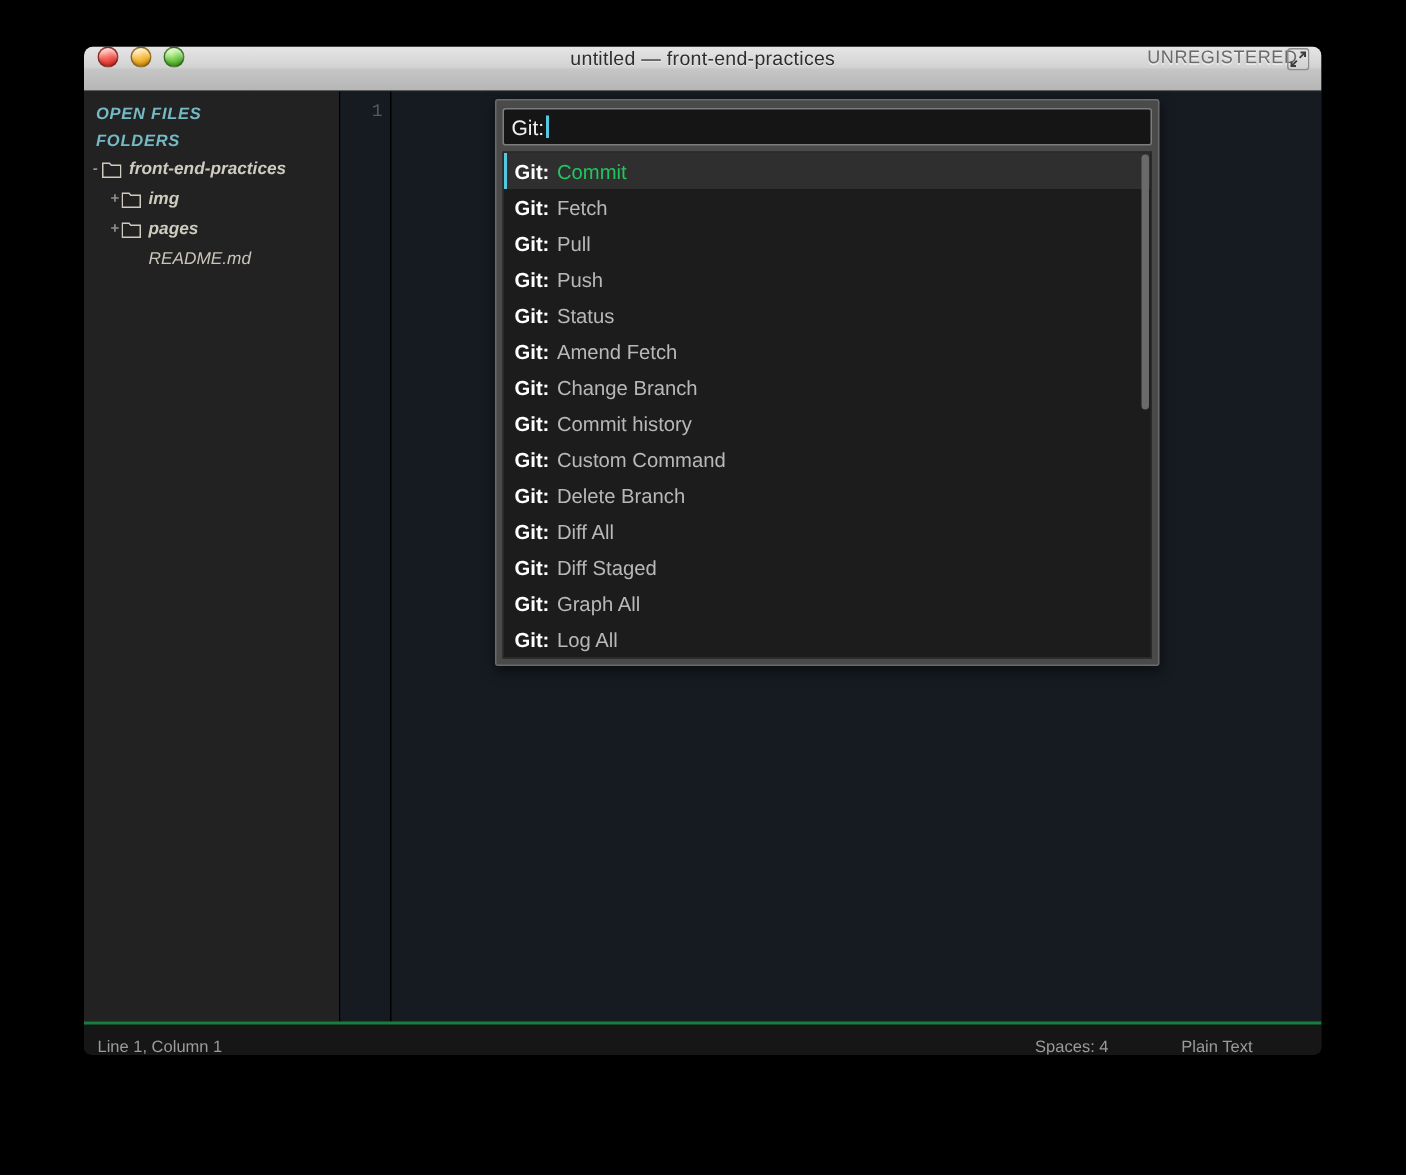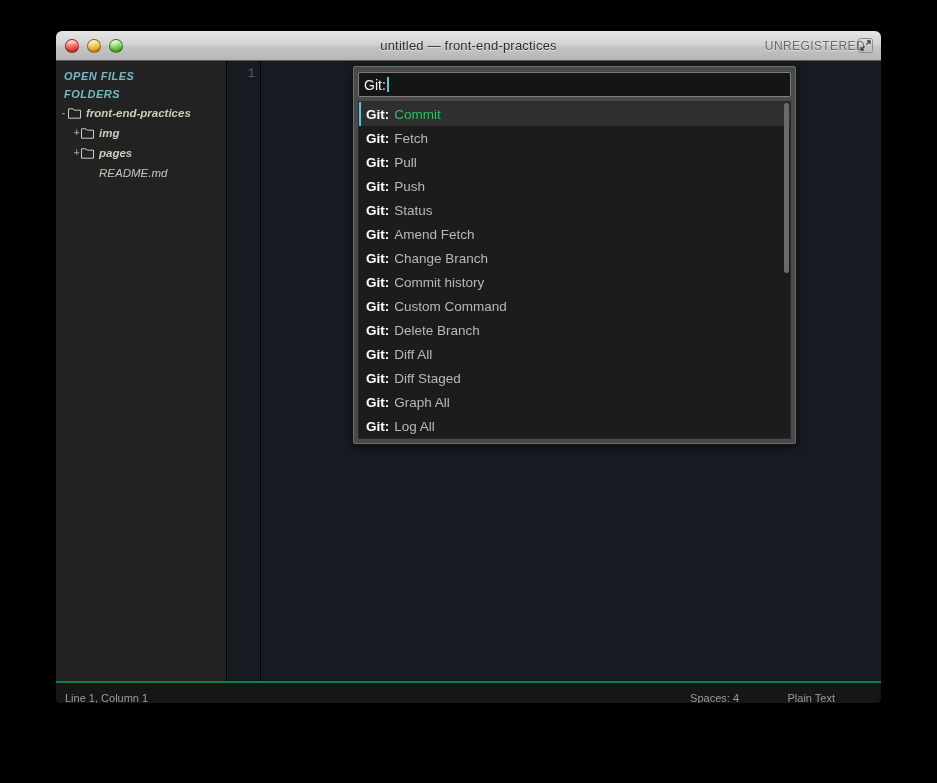--- a/index.html
+++ b/index.html
@@ -32,21 +32,20 @@
     background: #1b1b1b;
   }
 
   
   #titlebar {
     position: relative;
     height: 29px;
     background: linear-gradient(to bottom, #e6e6e6 0%, #d2d2d2 48%, #c6c6c6 52%, #b6b6b6 100%);
     border-bottom: 1px solid #5c5c5c;
     display: flex;
-    align-items: center;
   }
 
   .lights {
     display: flex;
     gap: 8px;
     margin-left: 9px;
   }
   .light {
     width: 12px;
     height: 12px;
@@ -167,21 +166,20 @@
     position: absolute;
     left: 103px;
     top: 5px;
     width: 443px;
     background: #4a4a4a;
     border: 1px solid #6b6b6b;
     border-radius: 2px;
     padding: 5px 4px 4px 4px;
     box-sizing: border-box;
     box-shadow: 0 3px 9px rgba(0,0,0,0.55);
-    margin-left: 23px;
   }
 
   #palette-input {
     height: 25px;
     background: #151515;
     border: 1px solid #7d7d7d;
     border-radius: 2px;
     display: flex;
     align-items: center;
     padding: 0 5px;

